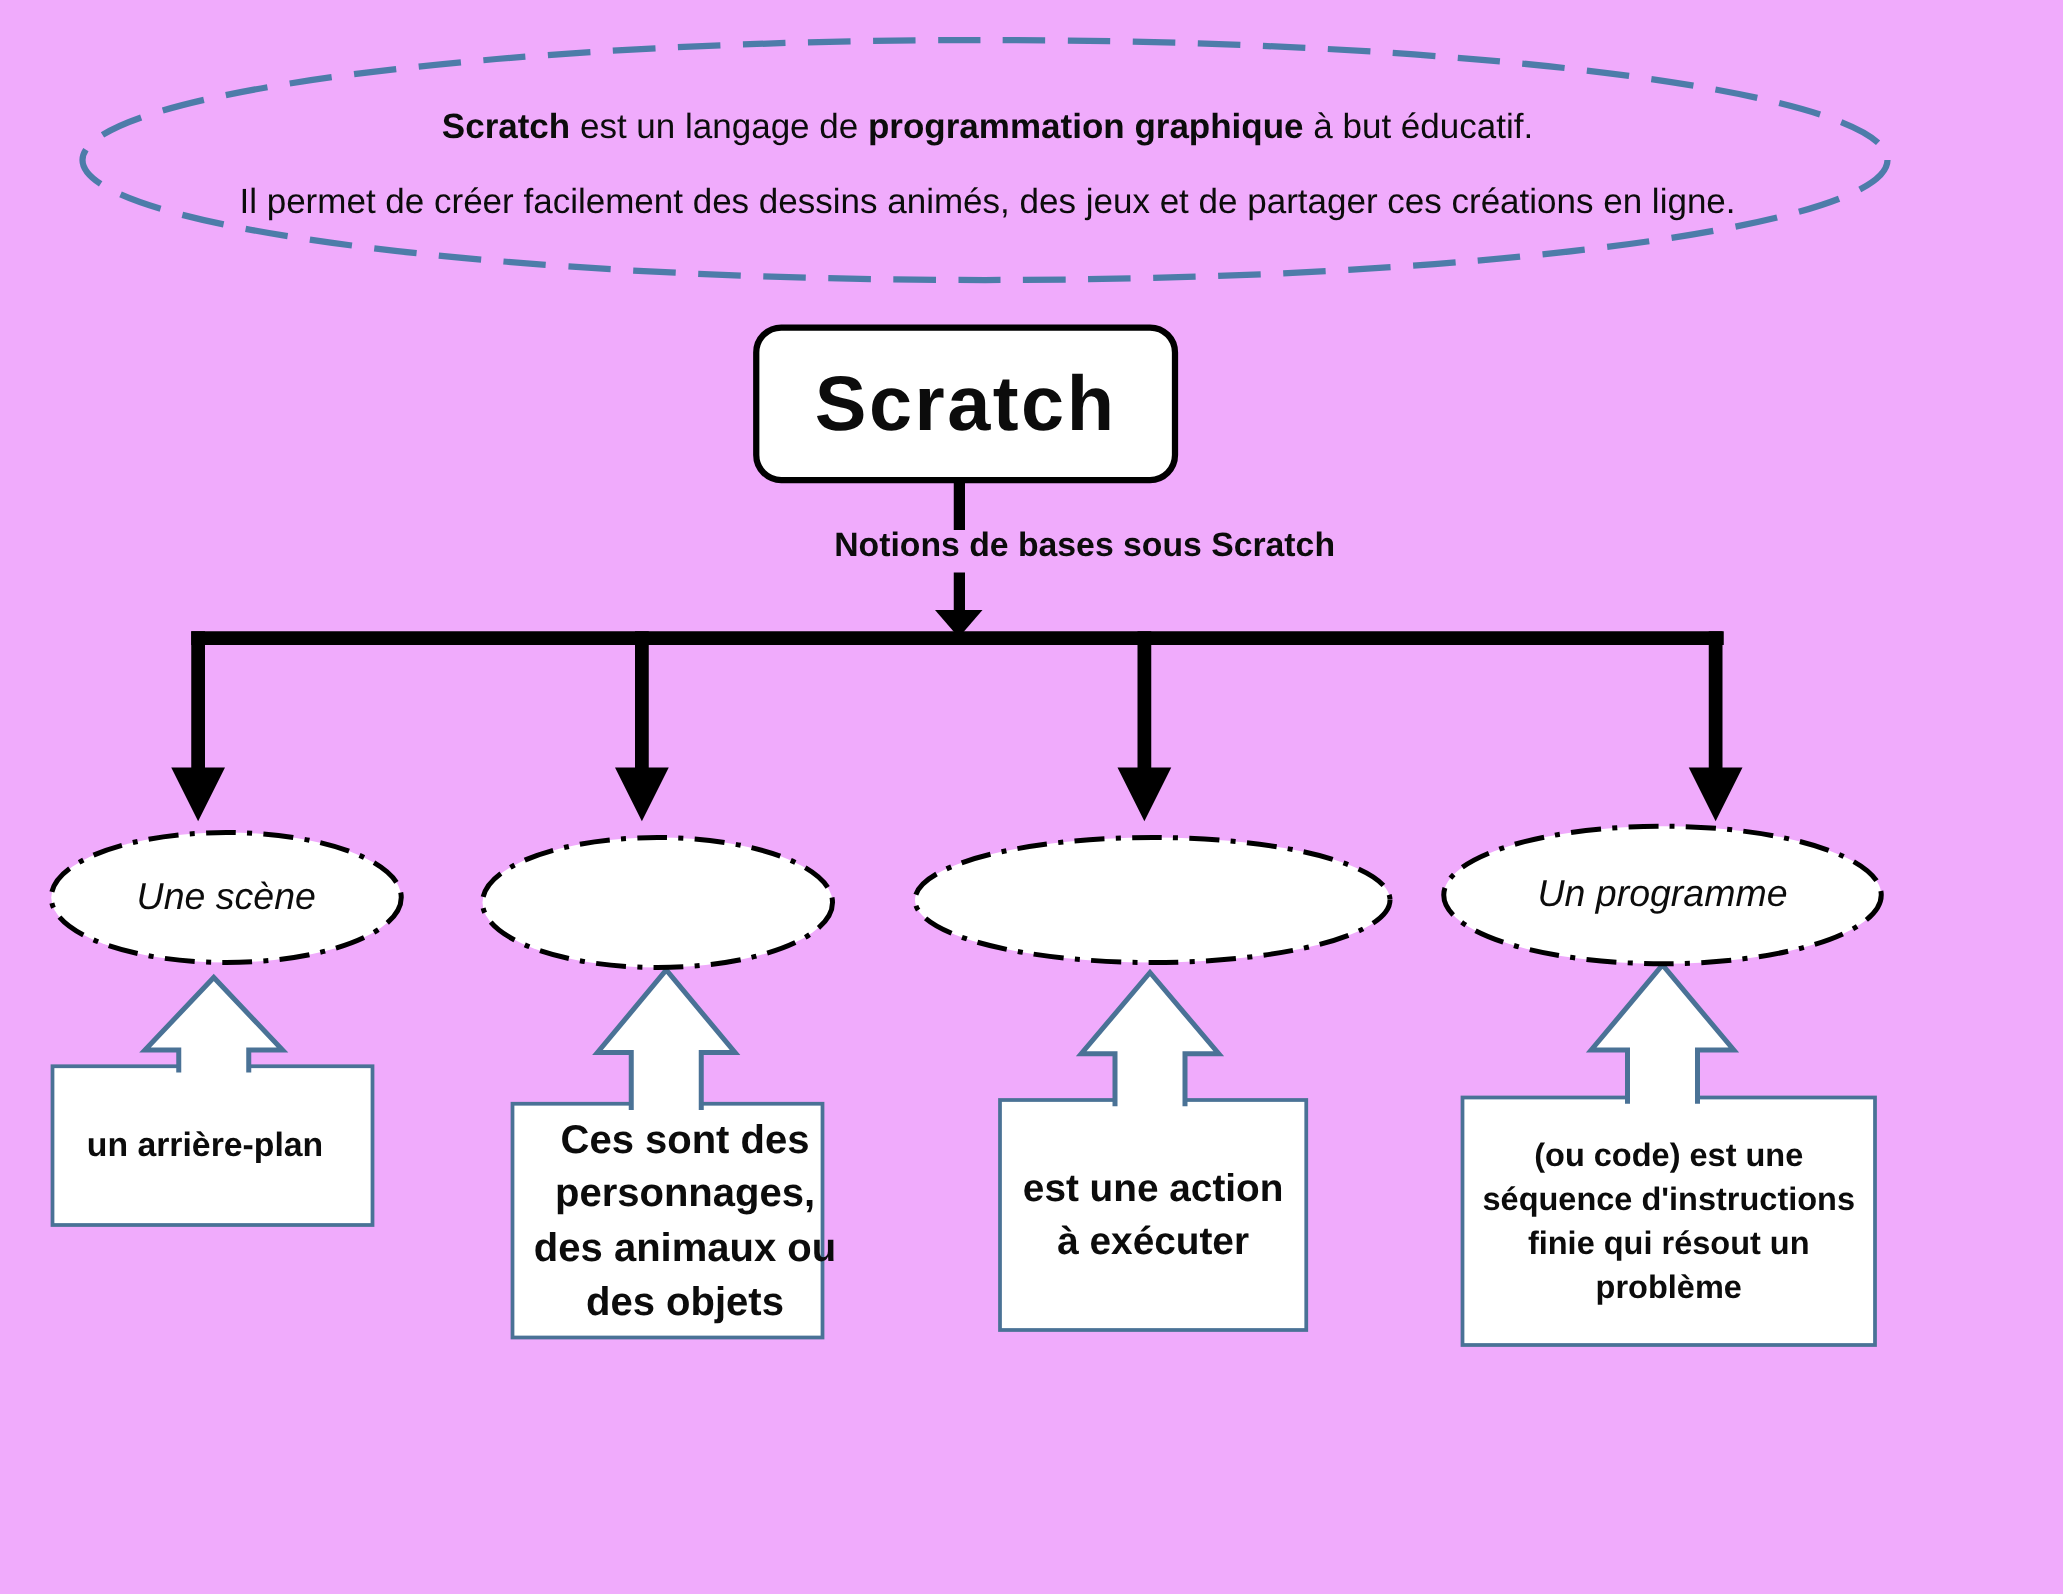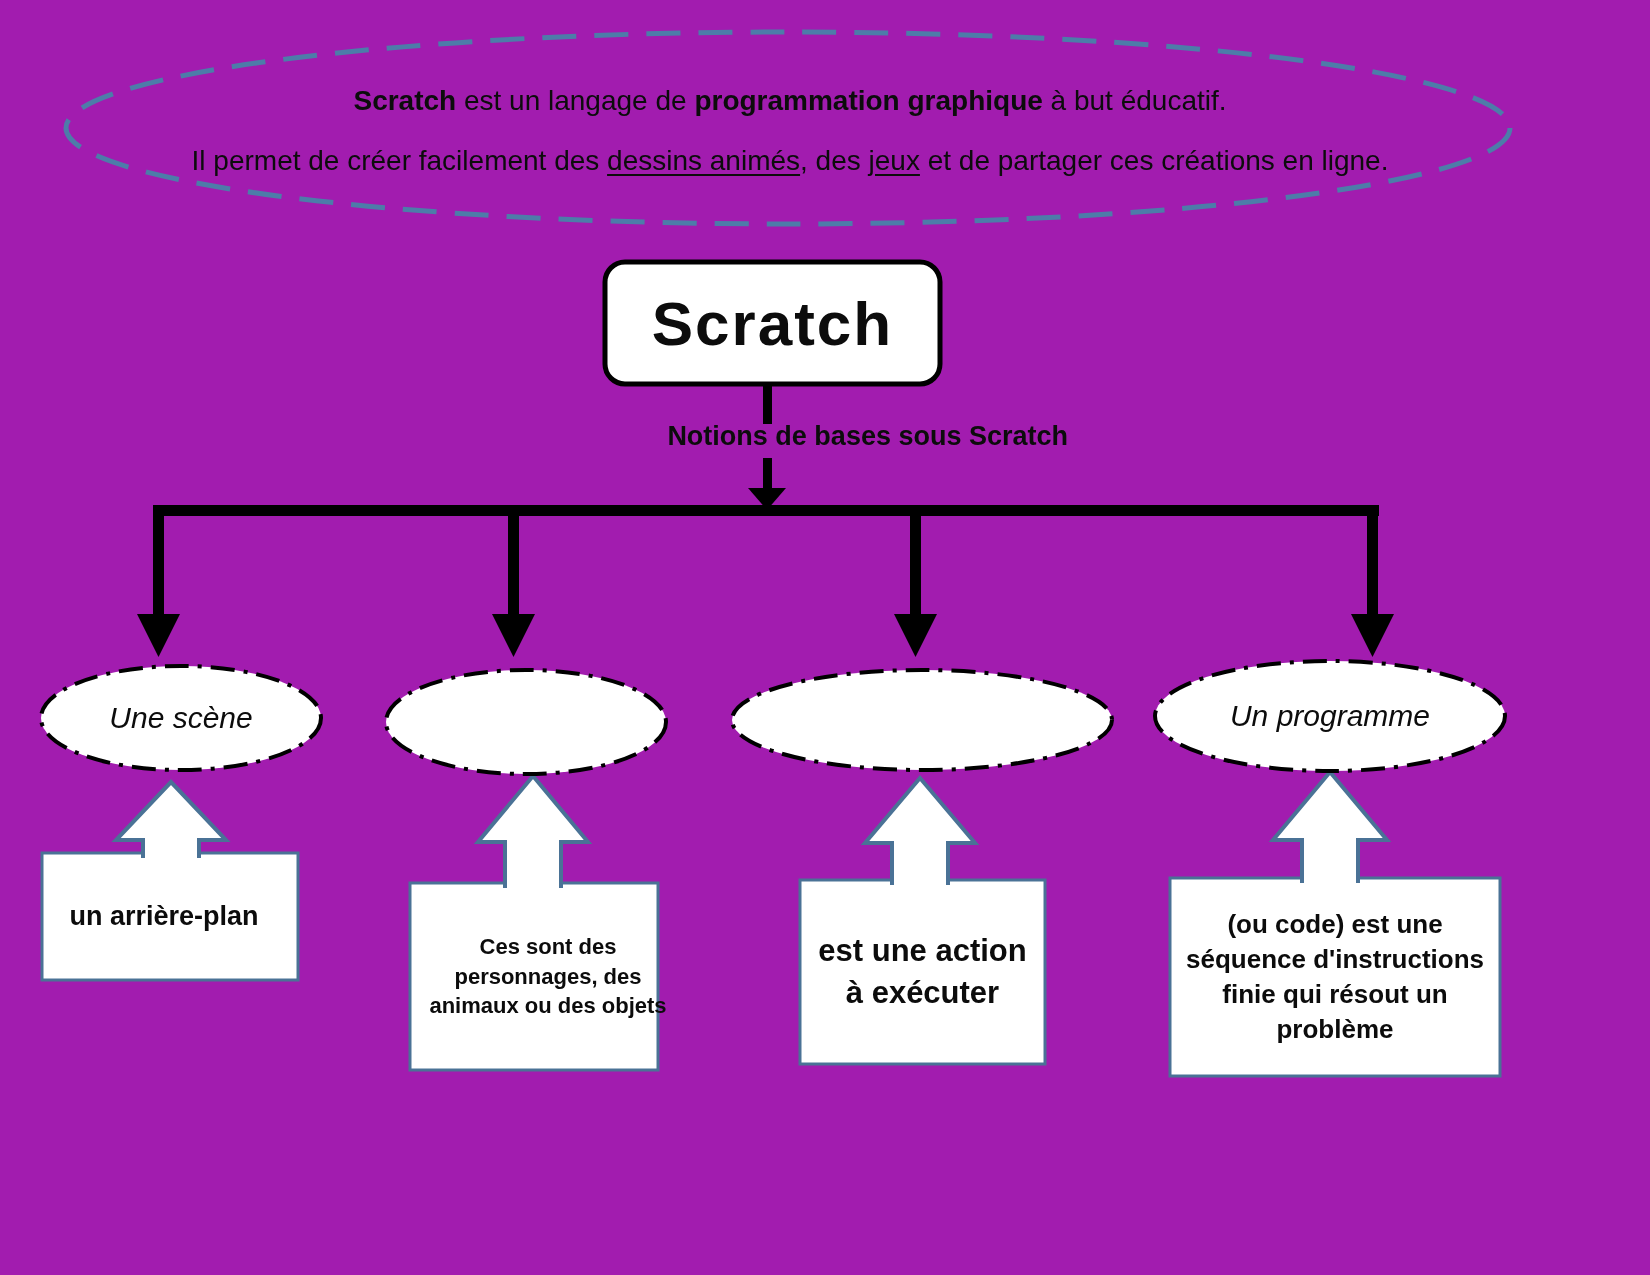--- a/index.html
+++ b/index.html
@@ -1,20 +1,20 @@
 <!DOCTYPE html>
 <html style="--intro_blue: #4d7ca9; --box_blue: #4a7296; --line_black: #000000;"><head>
 <meta charset="utf-8">
 <style>
   html, body { margin: 0; padding: 0; background: #fff; }
   .canvas {
     position: relative;
     width: 1650px;
     height: 1275px;
-    background: #a21caf;
+    background: #f0abfc;
     font-family: "Liberation Sans", sans-serif;
     color: #0c0c0c;
     overflow: hidden;
   }
   svg.layer {
     position: absolute;
     left: 0; top: 0;
     width: 1650px; height: 1275px;
   }
   
@@ -26,21 +26,21 @@
   .blue-arrow     { fill: #ffffff; stroke: var(--box_blue, #4a7296); stroke-width: 4; stroke-linejoin: miter; }
   
   .abs { position: absolute; }
   .intro-line {
     left: 60px; width: 1460px;
     text-align: center;
     font-size: 28px;
     line-height: 1.2;
   }
   .b { font-weight: bold; }
-  .u { text-decoration: underline; text-underline-offset: 4px; }
+  .u { text-underline-offset: 4px; }
   .root-title {
     left: 605px; top: 262px; width: 335px; height: 122px;
     display: flex; align-items: center; justify-content: center;
     font-size: 62px; font-weight: bold; letter-spacing: 2px;
   }
   .notions-label {
     left: 468px; top: 421px; width: 600px;
     text-align: right;
     font-size: 27px; font-weight: bold;
   }
@@ -110,17 +110,17 @@
   </div>
 
   <div class="abs root-title">Scratch</div>
 
   <div class="abs notions-label">Notions de bases sous Scratch</div>
 
   <div class="abs ellipse-label" style="left:41px;  top:666px; width:280px; height:104px;">Une scène</div>
   <div class="abs ellipse-label" style="left:1155px; top:661px; width:350px; height:110px;">Un programme</div>
 
   <div class="abs box-text" style="left:42px;  top:853px; width:244px; height:127px; font-size:27px;">un arrière-plan</div>
-  <div class="abs box-text" style="left:410px; top:883px; width:276px; height:187px; font-size:22px;">Ces sont des personnages, des animaux ou des objets</div>
+  <div class="abs box-text" style="left:410px; top:883px; width:276px; height:187px; font-size:32px;">Ces sont des personnages, des animaux ou des objets</div>
   <div class="abs box-text" style="left:800px; top:880px; width:245px; height:184px; font-size:31px;">est une action à exécuter</div>
   <div class="abs box-text" style="left:1170px; top:878px; width:330px; height:198px; font-size:26px;">(ou code) est une séquence d'instructions finie qui résout un problème</div>
 
 </div>
 
 </body></html>

